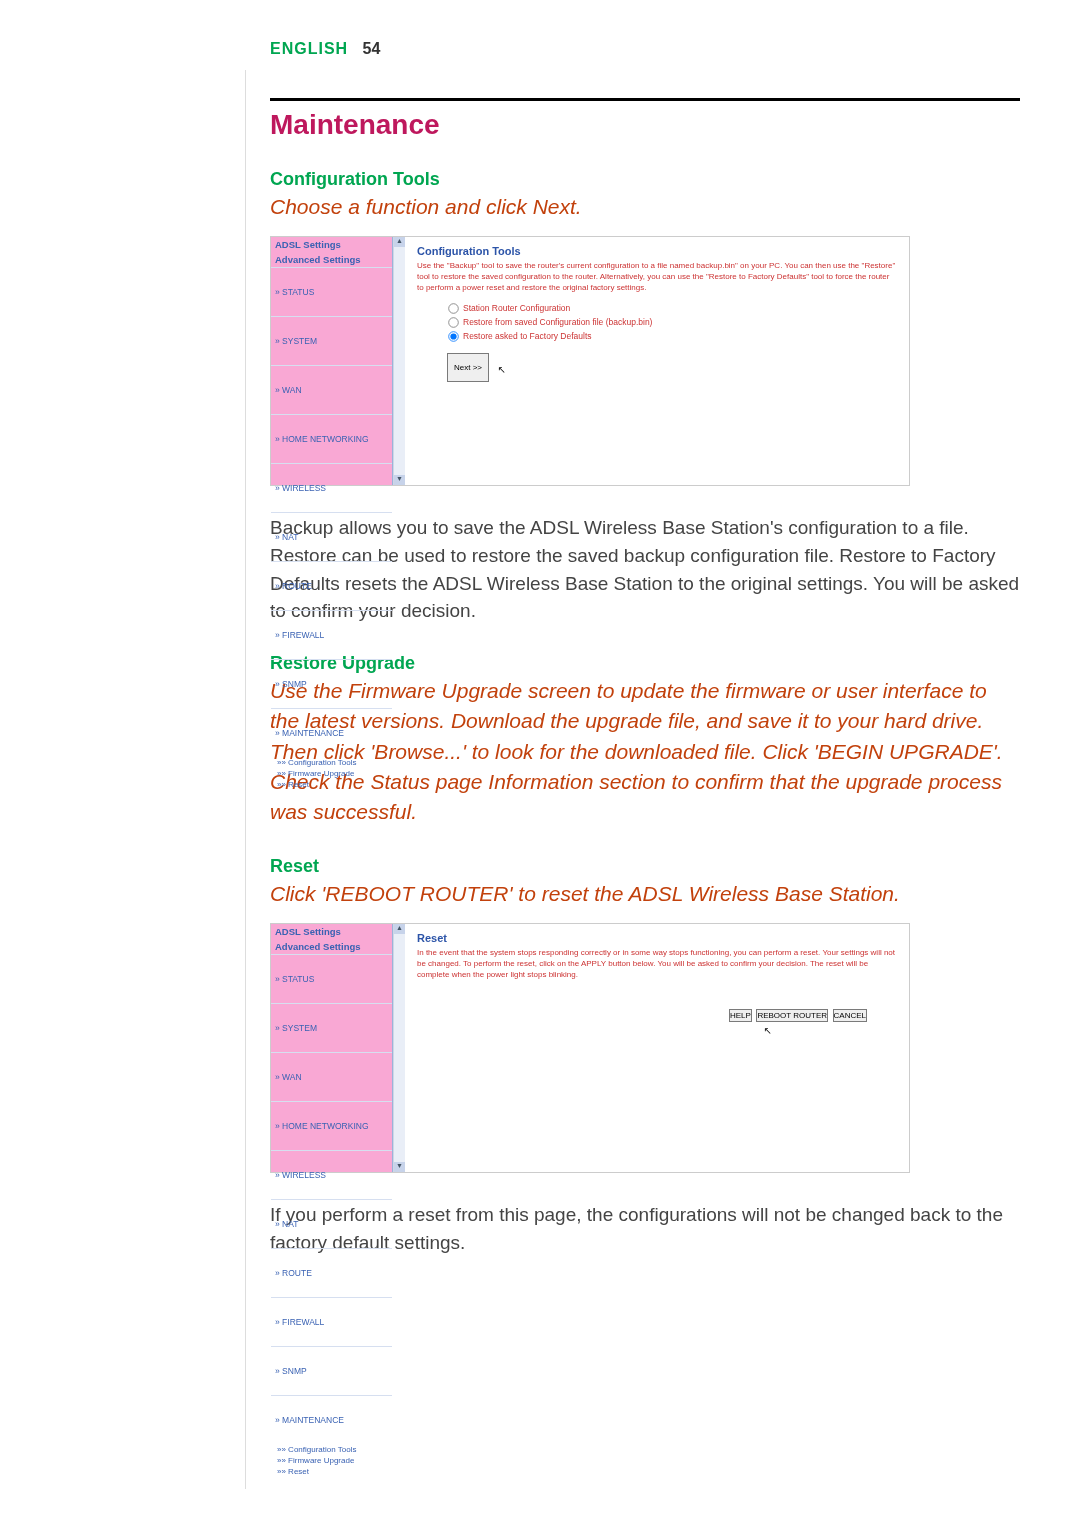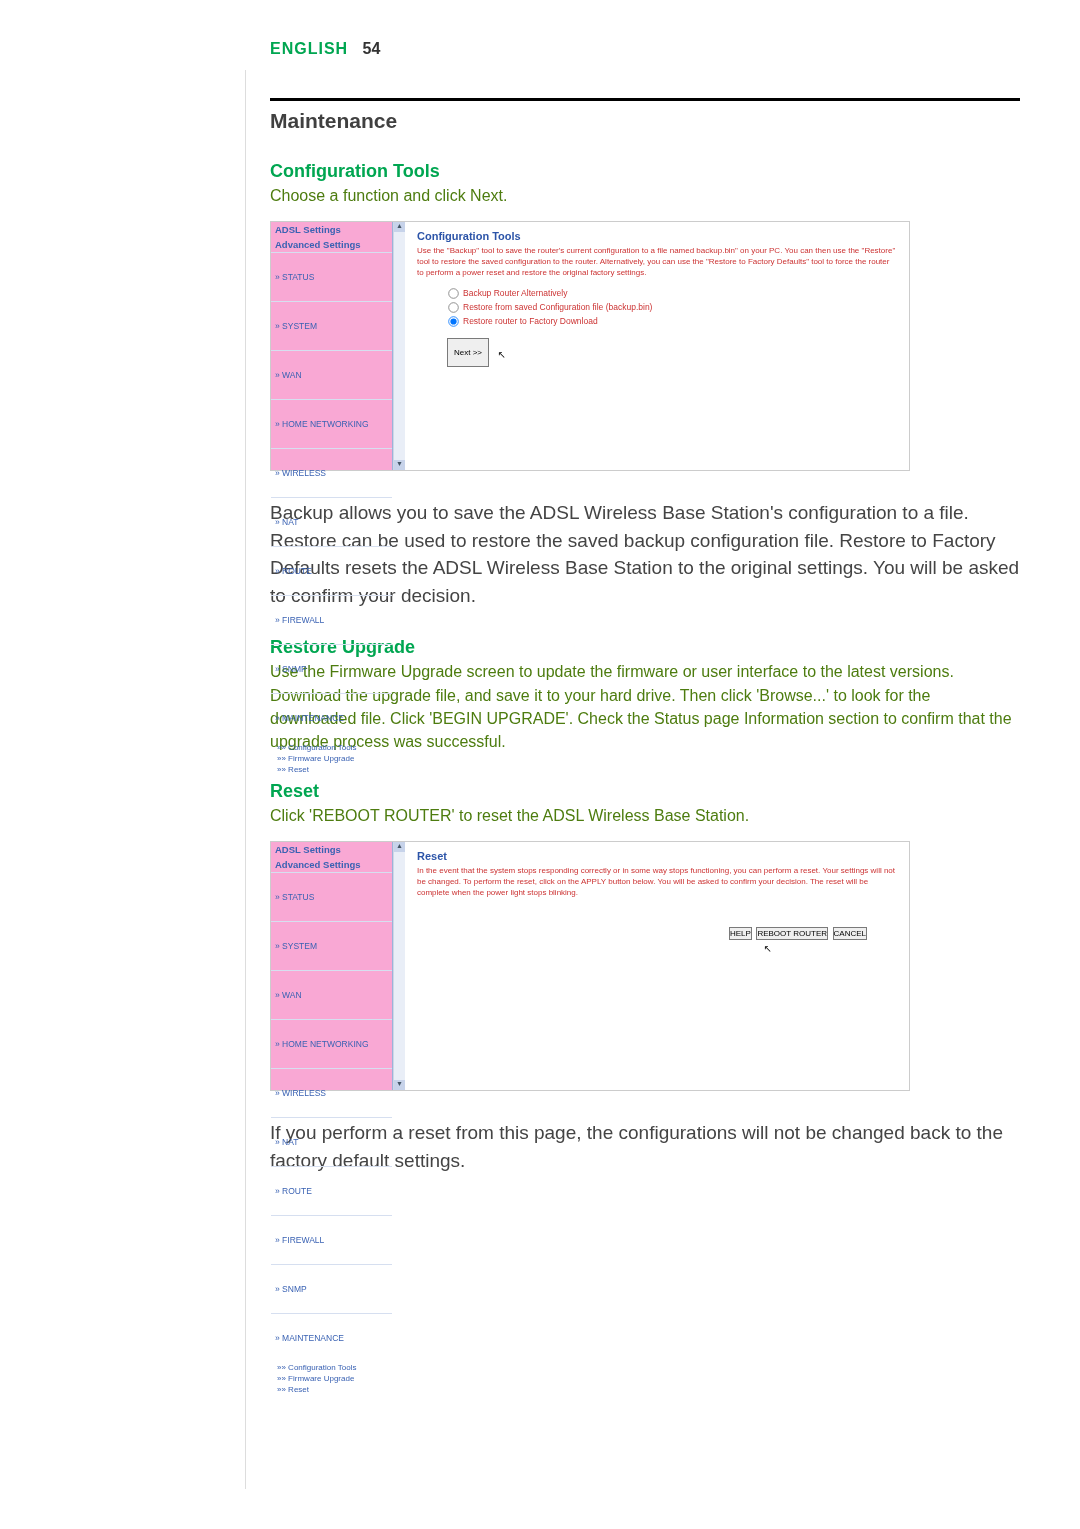--- a/index.html
+++ b/index.html
@@ -17,43 +17,44 @@
   .header-bar {
     text-align: left;
     font-weight: bold;
     font-size: 16px;
     margin-bottom: 40px;
   }
   .header-bar .eng { color: #00a651; letter-spacing: 1px; }
   .header-bar .pg { color: #333; margin-left: 10px; }
   hr.thick { border: none; border-top: 3px solid #000; margin-bottom: 8px; }
   h1.main-heading {
-    color: #404040;
-    font-size: 21px;
+    color: #be185d;
+    font-size: 28px;
     font-weight: bold;
     margin-bottom: 6px;
   }
   p.body {
     font-size: 19px;
     line-height: 1.45;
     color: #444;
     margin-bottom: 20px;
   }
   h2.sub-heading {
     color: #00a651;
     font-size: 18px;
     font-weight: bold;
     margin-top: 28px;
     margin-bottom: 2px;
   }
   p.sub-body {
-    font-size: 16px;
-    color: #4d7c0f;
+    font-size: 21px;
+    color: #c2410c;
     line-height: 1.45;
     margin-bottom: 14px;
+    font-style: italic;
   }
 
   
   .shot {
     width: 640px;
     border: 1px solid #ccc;
     display: flex;
     font-size: 9px;
     align-items: stretch;
     margin-bottom: 28px;
@@ -148,23 +149,23 @@
       </div>
     </div>
     <div class="scrollbar">
       <div class="arrow">▲</div>
       <div class="arrow">▼</div>
     </div>
     <div class="main">
       <h3>Configuration Tools</h3>
       <div class="desc">Use the "Backup" tool to save the router's current configuration to a file named backup.bin" on your PC. You can then use the "Restore" tool to restore the saved configuration to the router. Alternatively, you can use the "Restore to Factory Defaults" tool to force the router to perform a power reset and restore the original factory settings.</div>
       <div class="opts">
-        <div class="opt"><input type="radio" style=""><span>Backup Router Alternatively</span></div>
+        <div class="opt"><input type="radio" style=""><span>Station Router Configuration</span></div>
         <div class="opt"><input type="radio" style=""><span>Restore from saved Configuration file (backup.bin)</span></div>
-        <div class="opt"><input type="radio" checked="" style=""><span>Restore router to Factory Download</span></div>
+        <div class="opt"><input type="radio" checked="" style=""><span>Restore asked to Factory Defaults</span></div>
       </div>
       <div class="next-wrap">
         <button class="next">Next &gt;&gt;</button>
         <span class="cursor">↖</span>
       </div>
     </div>
   </div>
 
   <p class="body">Backup allows you to save the ADSL Wireless Base Station's configuration to a file. Restore can be used to restore the saved backup configuration file. Restore to Factory Defaults resets the ADSL Wireless Base Station to the original settings. You will be asked to confirm your decision.</p>
 

